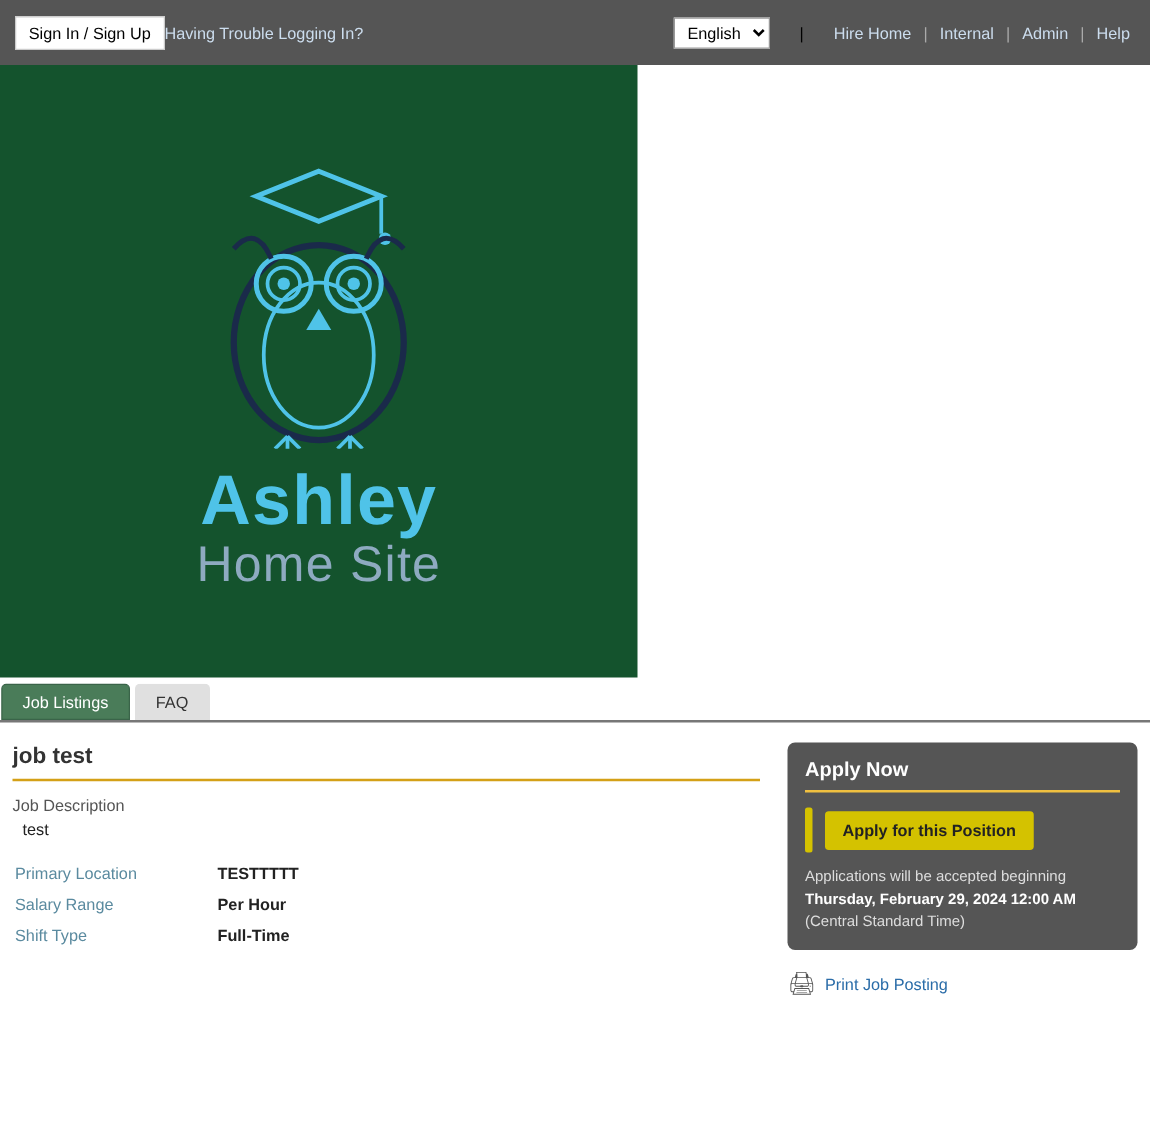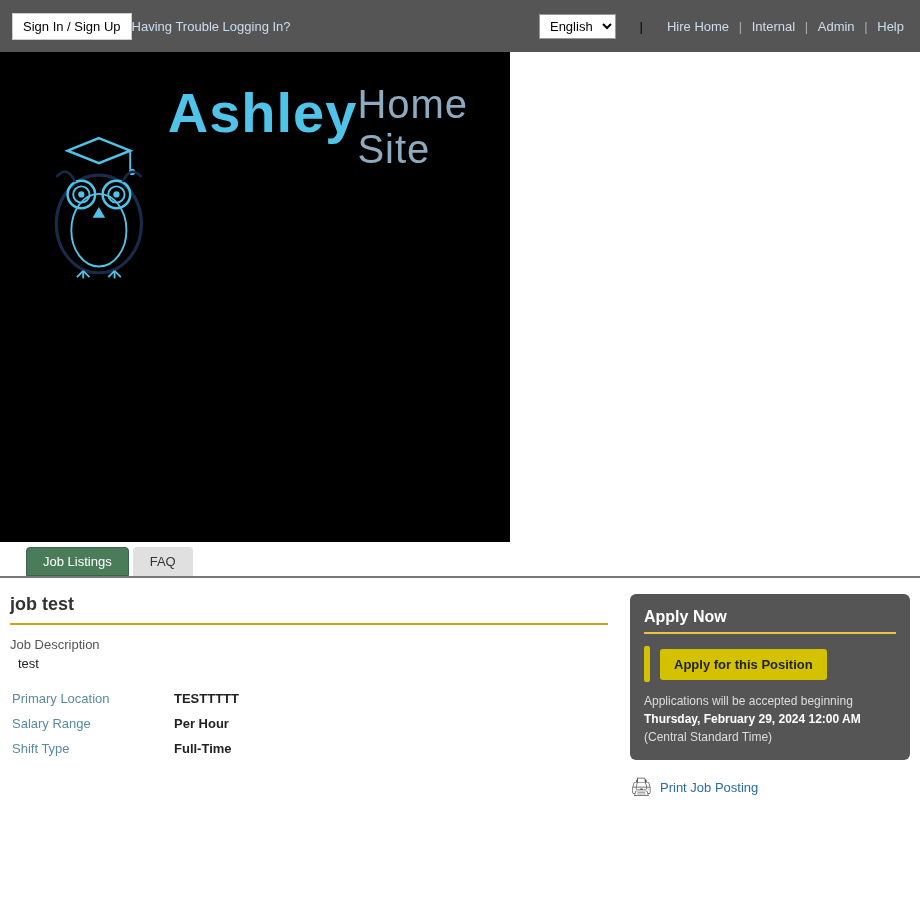--- a/index.html
+++ b/index.html
@@ -30,25 +30,26 @@
       font-size: 13px;
       background: #fff;
       border: 1px solid #999;
     }
     #topbar-nav { color: #cde; font-size: 13px; }
     #topbar-nav a { color: #cde; text-decoration: none; margin: 0 4px; }
     #topbar-nav span { color: #aaa; margin: 0 2px; }
 
     
     #banner {
-      background: #000000;
+      background: #14532d;
       width: 510px;
       height: 490px;
       display: flex;
-      flex-direction: row;
+      flex-direction: column;
+      align-items: center;
       justify-content: center;
       padding: 30px;
     }
     #banner-owl {
       width: 220px;
       height: 240px;
       margin-bottom: 10px;
     }
     #banner-title {
       color: #4fc3e8;
@@ -61,21 +62,21 @@
       color: #8eaac0;
       font-size: 40px;
       font-weight: normal;
       letter-spacing: 1px;
     }
 
     
     #tabs-bar {
       border-bottom: 2px solid #777;
       margin-top: 0;
-      padding: 0 26px;
+      padding: 0 1px;
       display: flex;
       align-items: flex-end;
       height: 36px;
     }
     .tab {
       padding: 6px 16px;
       font-size: 13px;
       cursor: pointer;
       border-radius: 4px 4px 0 0;
       border: 1px solid transparent;

